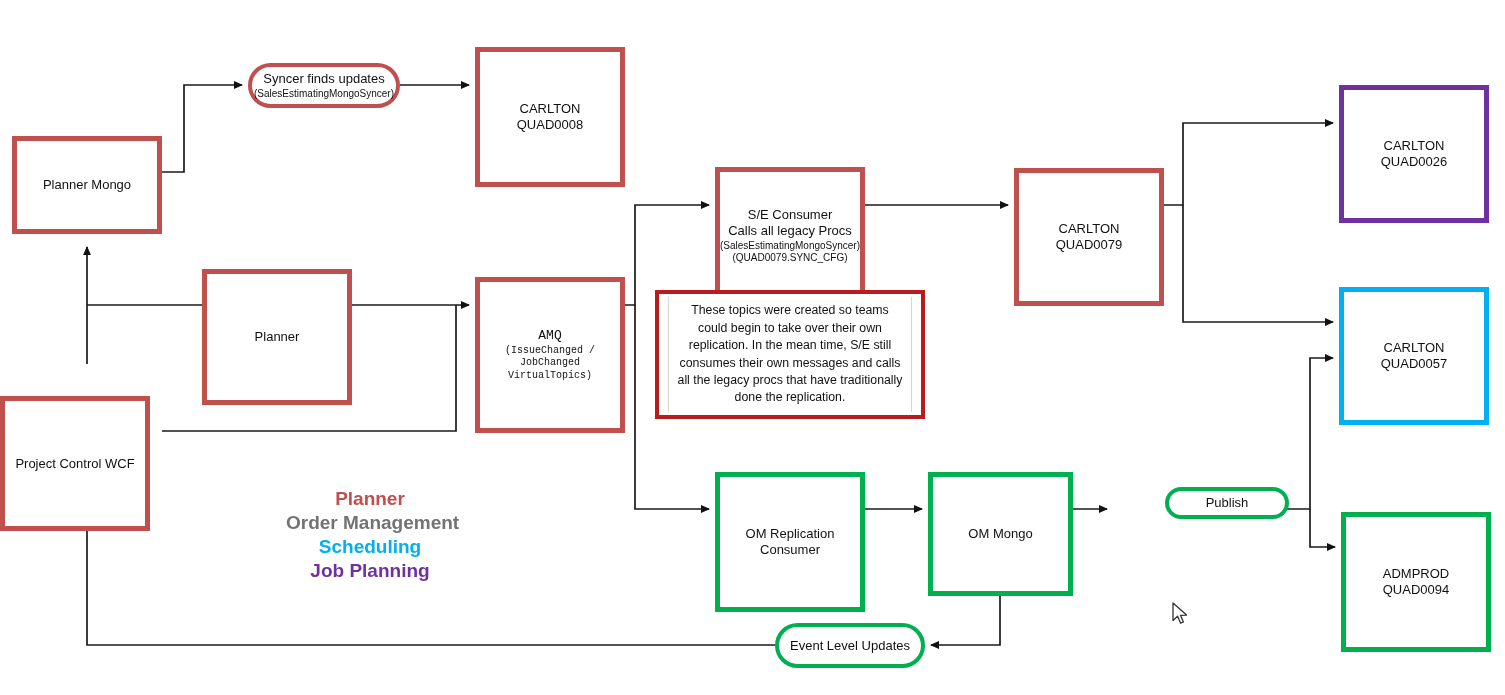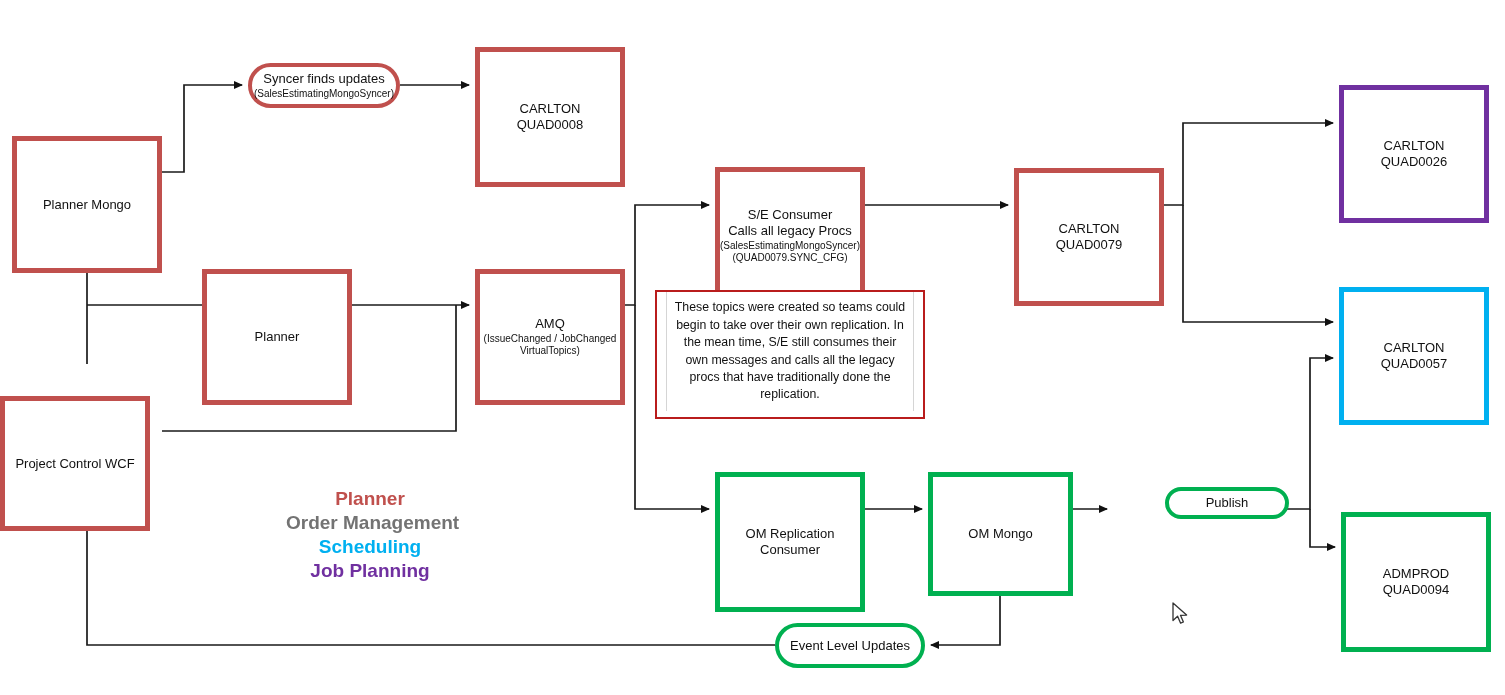--- a/index.html
+++ b/index.html
@@ -50,22 +50,23 @@
   }
   .n-sub {
     font-size: 10px;
     white-space: pre-line;
     margin-top: 1px;
   }
   .note {
     position: absolute;
     box-sizing: border-box;
     background: #ffffff;
-    border: 2px solid #b91c1c;
+    border: 4px solid #b91c1c;
     display: flex;
+    align-items: center;
   }
   .note-inner {
     border-left: 1px solid #d5d5d5;
     border-right: 1px solid #d5d5d5;
     margin: 0 9px;
     padding: 0 7px;
     height: calc(100% - 6px);
     display: flex;
     align-items: center;
   }
@@ -114,38 +115,38 @@
         <path d="M 865 509 L 922 509" fill="none" stroke="#1a1a1a" stroke-width="1.7" marker-end="url(#arrowhead)"></path>
         <path d="M 1073 509 L 1107 509" fill="none" stroke="#1a1a1a" stroke-width="1.7" marker-end="url(#arrowhead)"></path>
         <path d="M 1237 509 L 1310 509 L 1310 358 L 1333 358" fill="none" stroke="#1a1a1a" stroke-width="1.7" marker-end="url(#arrowhead)"></path>
         <path d="M 1310 509 L 1310 547 L 1335 547" fill="none" stroke="#1a1a1a" stroke-width="1.7" marker-end="url(#arrowhead)"></path>
         <path d="M 1000 580 L 1000 645 L 931 645" fill="none" stroke="#1a1a1a" stroke-width="1.7" marker-end="url(#arrowhead)"></path>
         <path d="M 775 645 L 87 645 L 87 507" fill="none" stroke="#1a1a1a" stroke-width="1.7" marker-end="url(#arrowhead)"></path>
       </g>
   </svg>
 
   <div id="node-layer">
-      <div class="node box" style="left: 12px; top: 104px; width: 150px; height: 137px; border-color: rgb(192, 80, 77);">
+      <div class="node box" style="left: 12px; top: 104px; width: 150px; height: 98px; border-color: rgb(192, 80, 77);">
         <div class="n-title" style="font-size: 13px;">Planner Mongo</div>
       </div>
       <div class="node pill" style="left: 248px; top: 63px; width: 152px; height: 45px; border-color: rgb(192, 80, 77);">
         <div class="n-title" style="font-size: 13px;">Syncer finds updates</div>
         <div class="n-sub">(SalesEstimatingMongoSyncer)</div>
       </div>
       <div class="node box" style="left: 475px; top: 15px; width: 150px; height: 140px; border-color: rgb(192, 80, 77);">
         <div class="n-title" style="font-size: 13px;">CARLTON
 QUAD0008</div>
       </div>
       <div class="node box" style="left: 202px; top: 237px; width: 150px; height: 136px; border-color: rgb(192, 80, 77);">
         <div class="n-title" style="font-size: 13px;">Planner</div>
       </div>
       <div class="node box" style="left: 0; top: 364px; width: 150px; height: 135px; border-color: rgb(192, 80, 77);">
         <div class="n-title" style="font-size: 13px;">Project Control WCF</div>
       </div>
-      <div class="node box" style="left: 475px; top: 237px; width: 150px; height: 136px; border-color: rgb(192, 80, 77);">
+      <div class="node box" style="left: 475px; top: 245px; width: 150px; height: 156px; border-color: rgb(192, 80, 77); font-family: Liberation Mono, monospace;">
         <div class="n-title" style="font-size: 13px;">AMQ</div>
         <div class="n-sub">(IssueChanged / JobChanged
 VirtualTopics)</div>
       </div>
       <div class="node box" style="left: 715px; top: 135px; width: 150px; height: 138px; border-color: rgb(192, 80, 77);">
         <div class="n-title" style="font-size: 13px;">S/E Consumer
 Calls all legacy Procs</div>
         <div class="n-sub">(SalesEstimatingMongoSyncer)
 (QUAD0079.SYNC_CFG)</div>
       </div>

